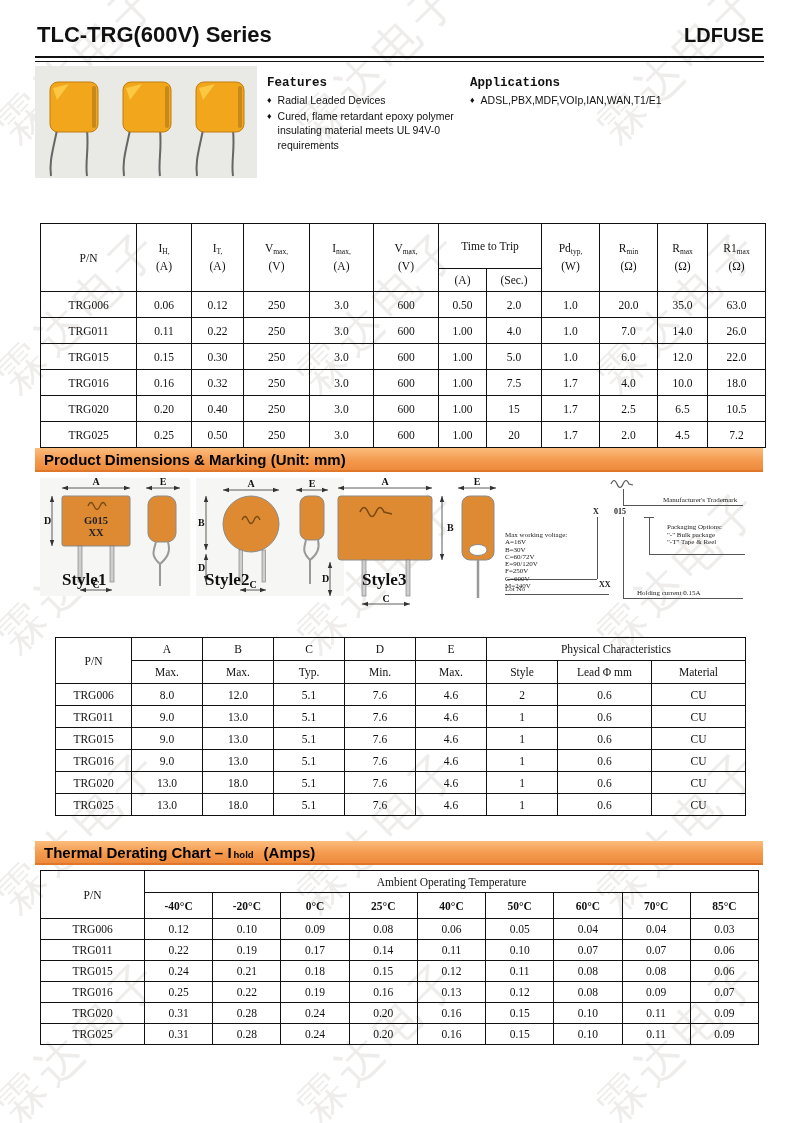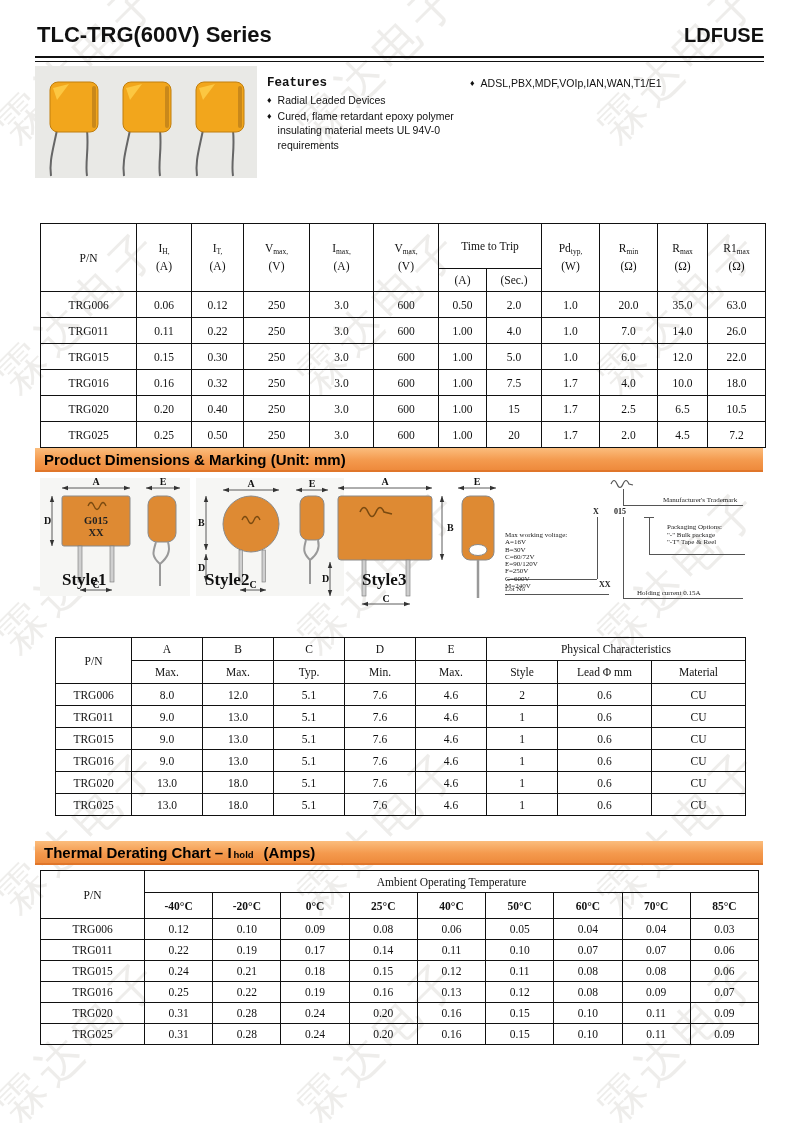--- a/index.html
+++ b/index.html
@@ -121,20 +121,21 @@
         <span class="bullet">♦</span>
         <span>Radial Leaded Devices</span>
       </div>
       <div class="bullet-line">
         <span class="bullet">♦</span>
         <span>Cured, flame retardant epoxy polymer insulating material meets UL 94V-0 requirements</span>
       </div>
     </div>
 
     <div class="apps">
+      <div class="blk-h">Applications</div>
       <div class="bullet-line">
         <span class="bullet">♦</span>
         <span>ADSL,PBX,MDF,VOIp,IAN,WAN,T1/E1</span>
       </div>
     </div>
 
 
     <table class="etable">
       <colgroup>
         <col style="width:96px">

